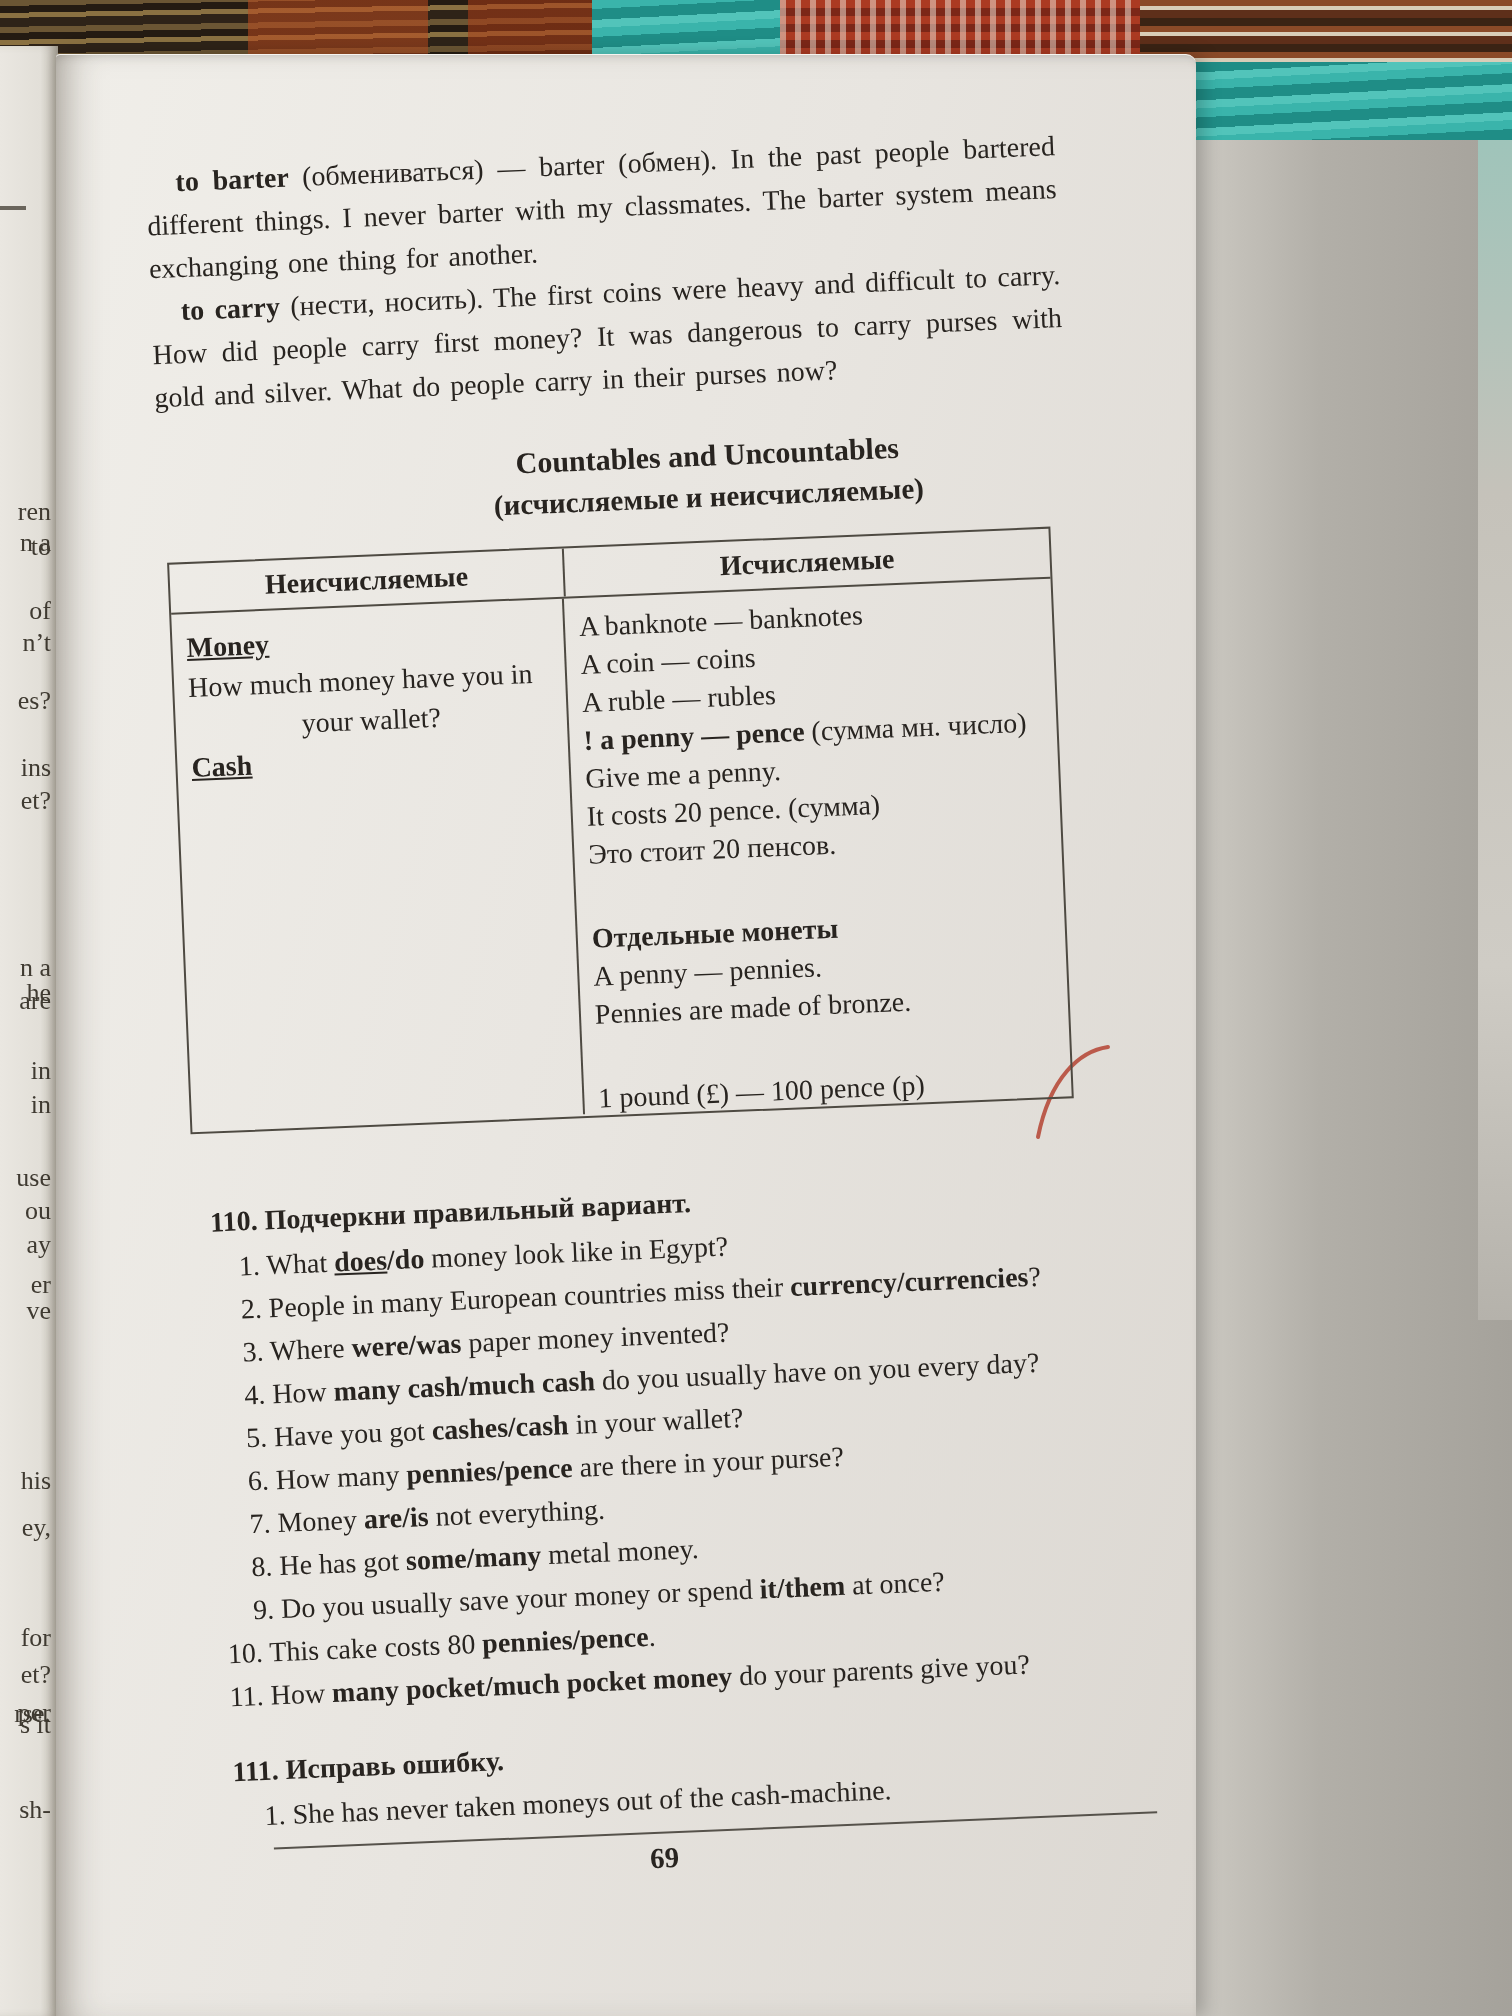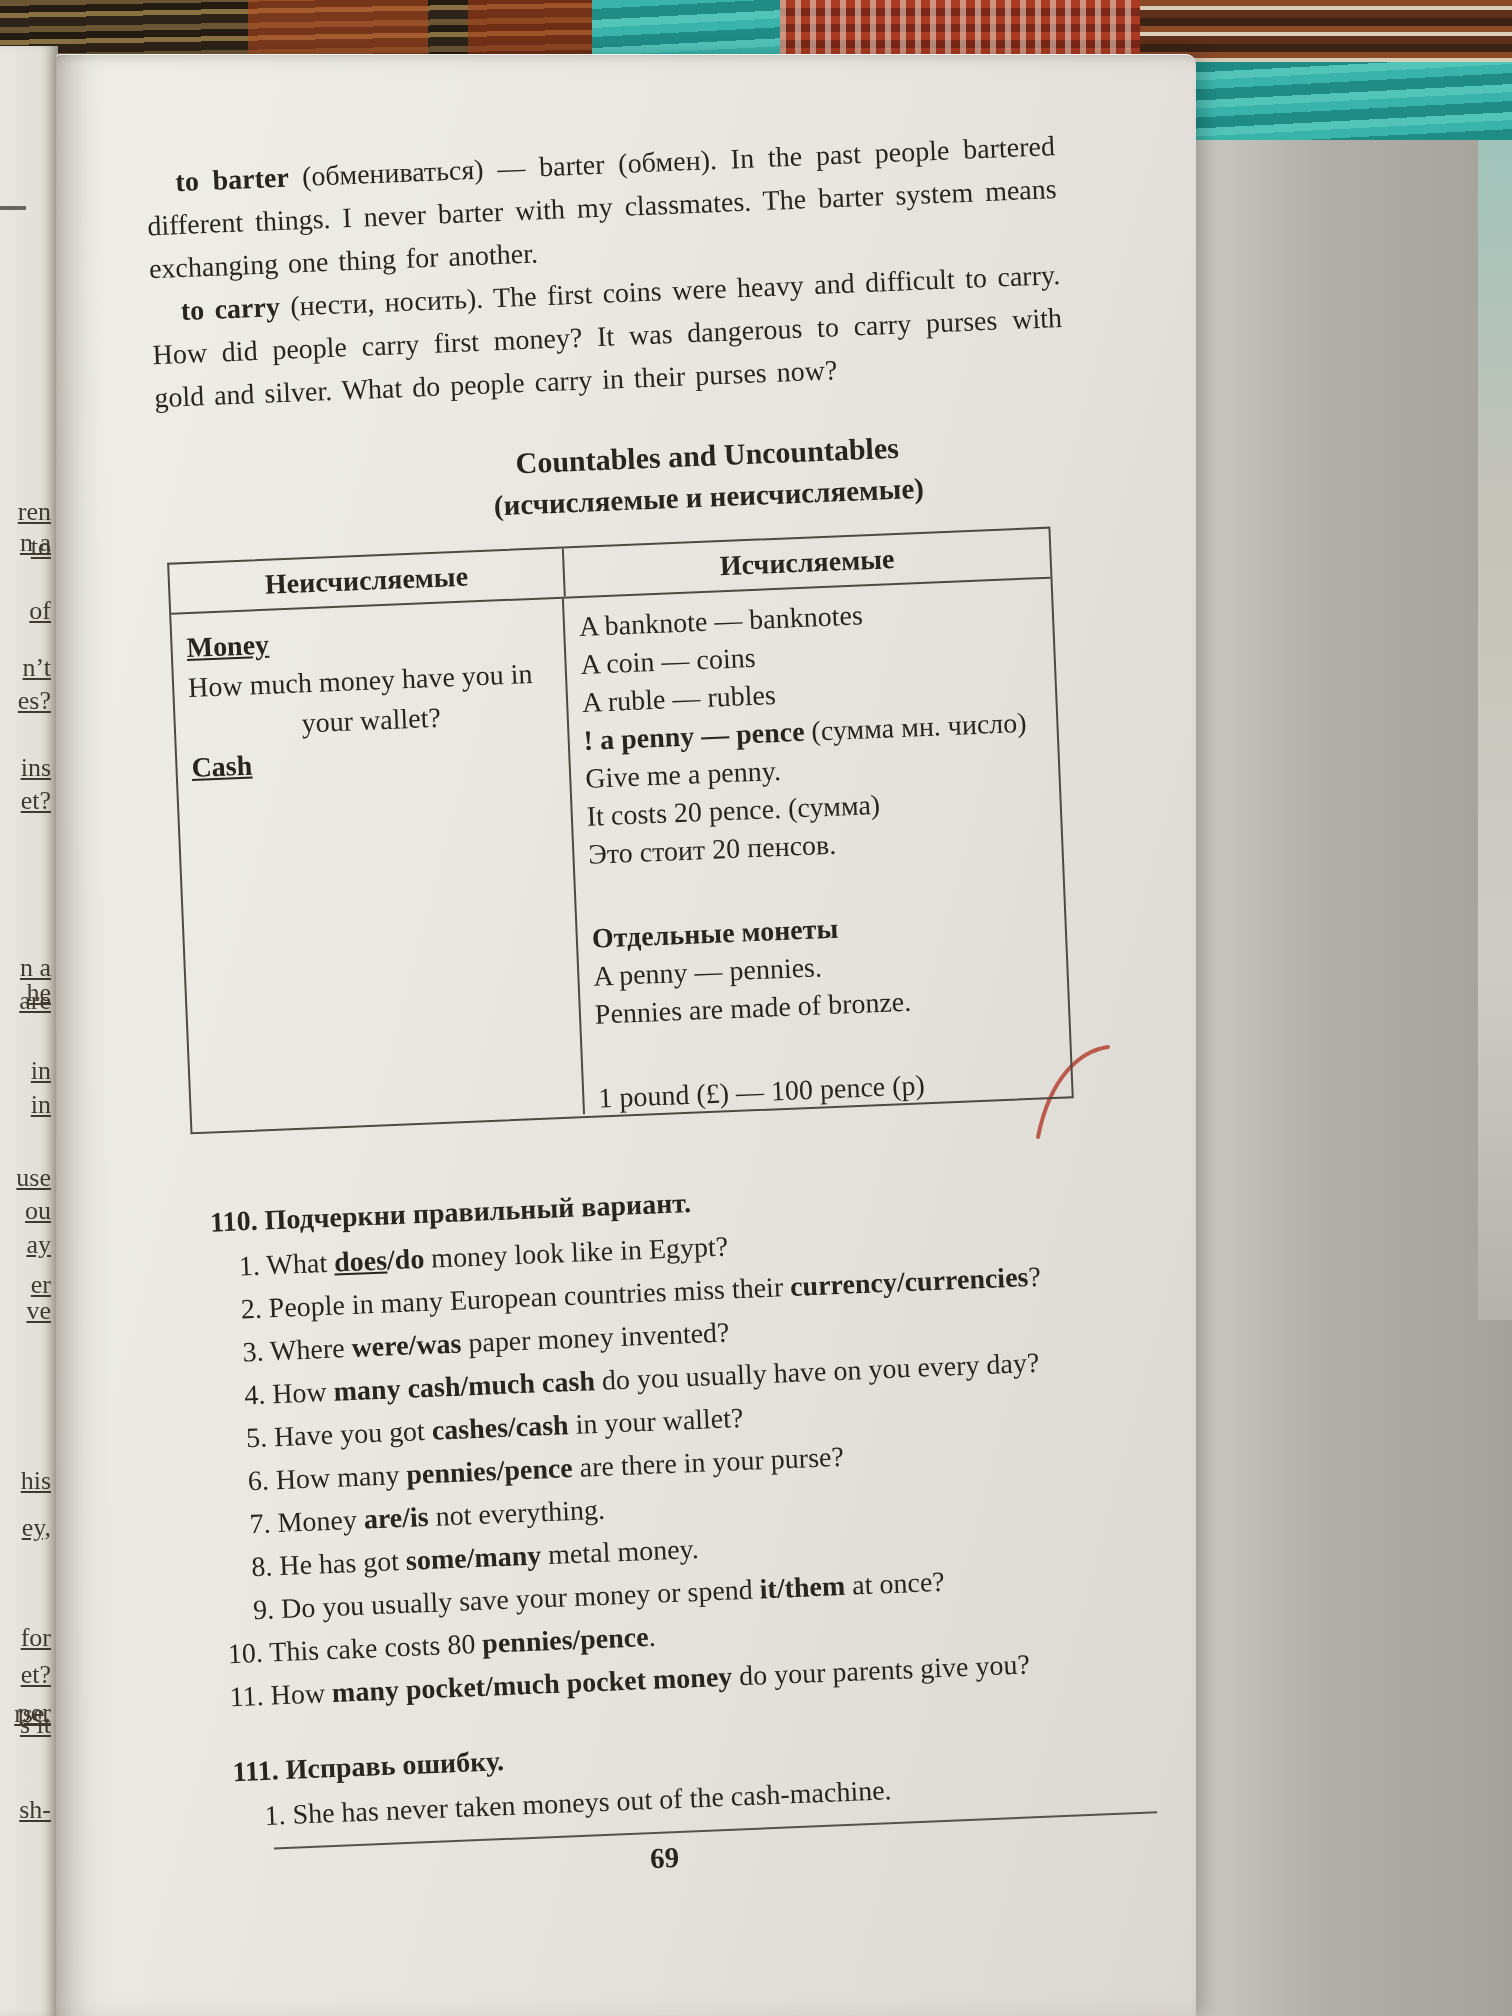--- a/index.html
+++ b/index.html
@@ -25,21 +25,21 @@
     background:repeating-linear-gradient(180deg,#8a4a28 0 6px,#d8cdb8 6px 10px,#5e2f1a 10px 18px,#3a2314 18px 26px);}
   .right-shade{position:absolute;left:1192px;top:140px;right:0;bottom:0;
     background:linear-gradient(90deg,#cdcac3,#b2afa8 40%,#a5a29b);}
   .right-edge{position:absolute;right:0;top:140px;width:34px;height:1180px;
     background:linear-gradient(180deg,#9fc4ba,#c5c2ba 30%,#cfccc5 70%,#b5b2ab);}
 
   
   .strip{position:absolute;left:0;top:46px;width:58px;bottom:0;
     background:linear-gradient(90deg,#eae7e1,#e2dfd8 70%,#c7c3ba);
     box-shadow:inset -10px 0 12px -6px rgba(80,70,55,.45);}
-  .frag{position:absolute;right:7px;font-size:26px;line-height:30px;color:#3f3a31;white-space:nowrap;text-decoration:underline;}
+  .frag{position:absolute;right:7px;font-size:26px;line-height:30px;color:#3f3a31;white-space:nowrap;}
   .strip-dash{position:absolute;left:0;top:160px;width:26px;height:4px;background:#6a655c;}
 
   
   .page{position:absolute;left:56px;top:54px;width:1140px;height:1962px;
     background:linear-gradient(105deg,#f0eee9,#e8e5e0 50%,#dbd7d1);
     border-radius:4px 10px 0 0;border-top:1px solid #f6f4f0;
     box-shadow:inset 30px 0 42px -26px rgba(60,50,35,.5),
                inset 0 6px 12px -8px rgba(0,0,0,.25),
                8px 0 18px rgba(0,0,0,.22);}
   .content{position:absolute;left:0;top:0;width:1136px;height:1960px;
@@ -90,21 +90,21 @@
   <div class="brown2"></div>
   <div class="right-shade"></div>
   <div class="right-edge"></div>
 
   <div class="strip">
     <div class="strip-dash"></div>
     <div class="frag" style="top:451px">ren</div>
     <div class="frag" style="top:482px">n a</div>
     <div class="frag" style="top:486px">to</div>
     <div class="frag" style="top:550px">of</div>
-    <div class="frag" style="top:607px">n’t</div>
+    <div class="frag" style="top:582px">n’t</div>
     <div class="frag" style="top:640px">es?</div>
     <div class="frag" style="top:707px">ins</div>
     <div class="frag" style="top:740px">et?</div>
     <div class="frag" style="top:907px">n a</div>
     <div class="frag" style="top:940px">are</div>
     <div class="frag" style="top:932px">he</div>
     <div class="frag" style="top:1010px">in</div>
     <div class="frag" style="top:1044px">in</div>
     <div class="frag" style="top:1117px">use</div>
     <div class="frag" style="top:1150px">ou</div>

